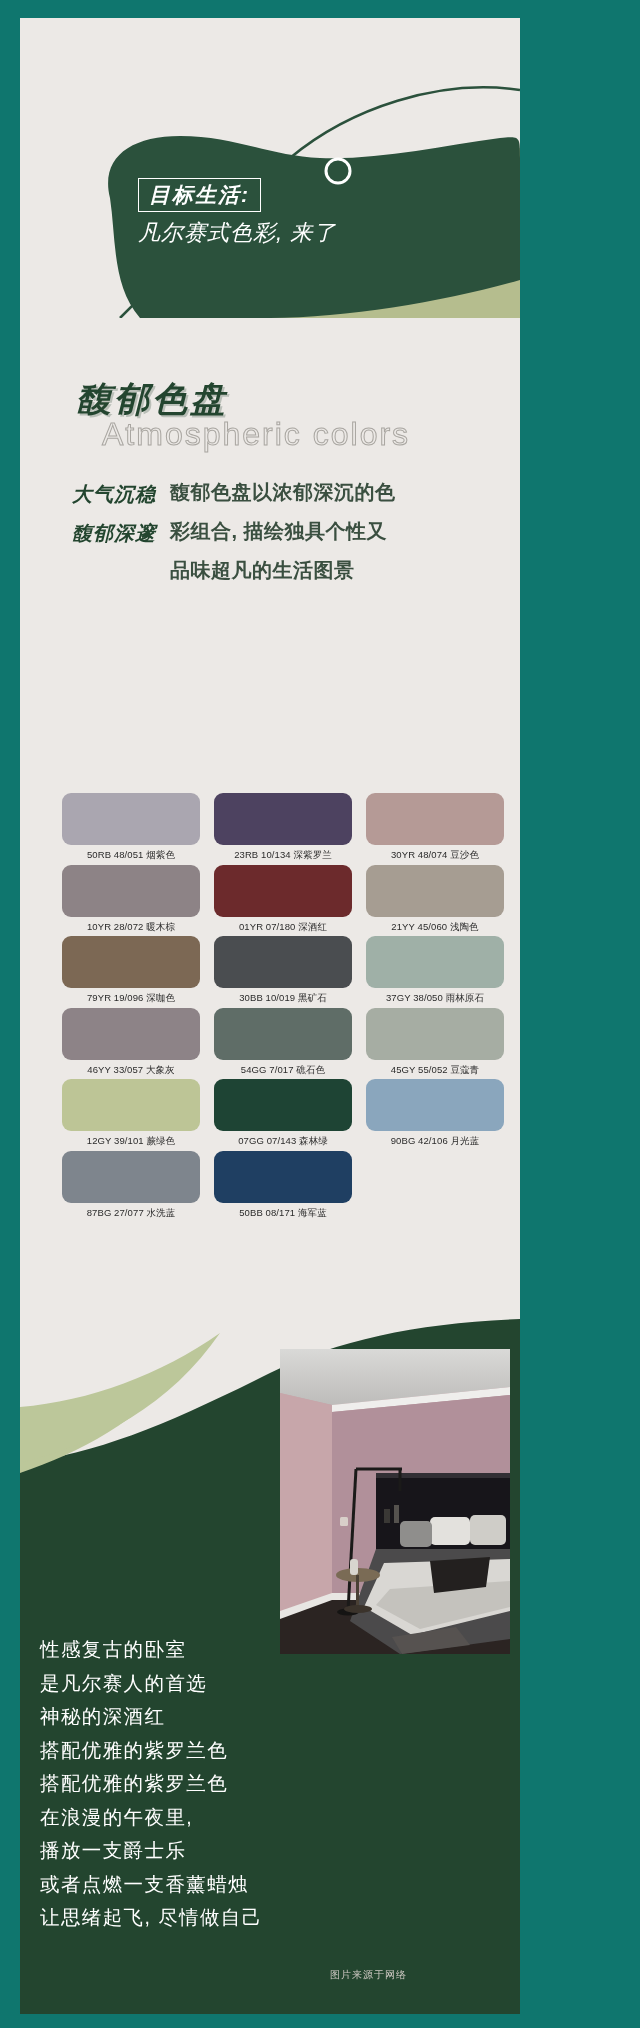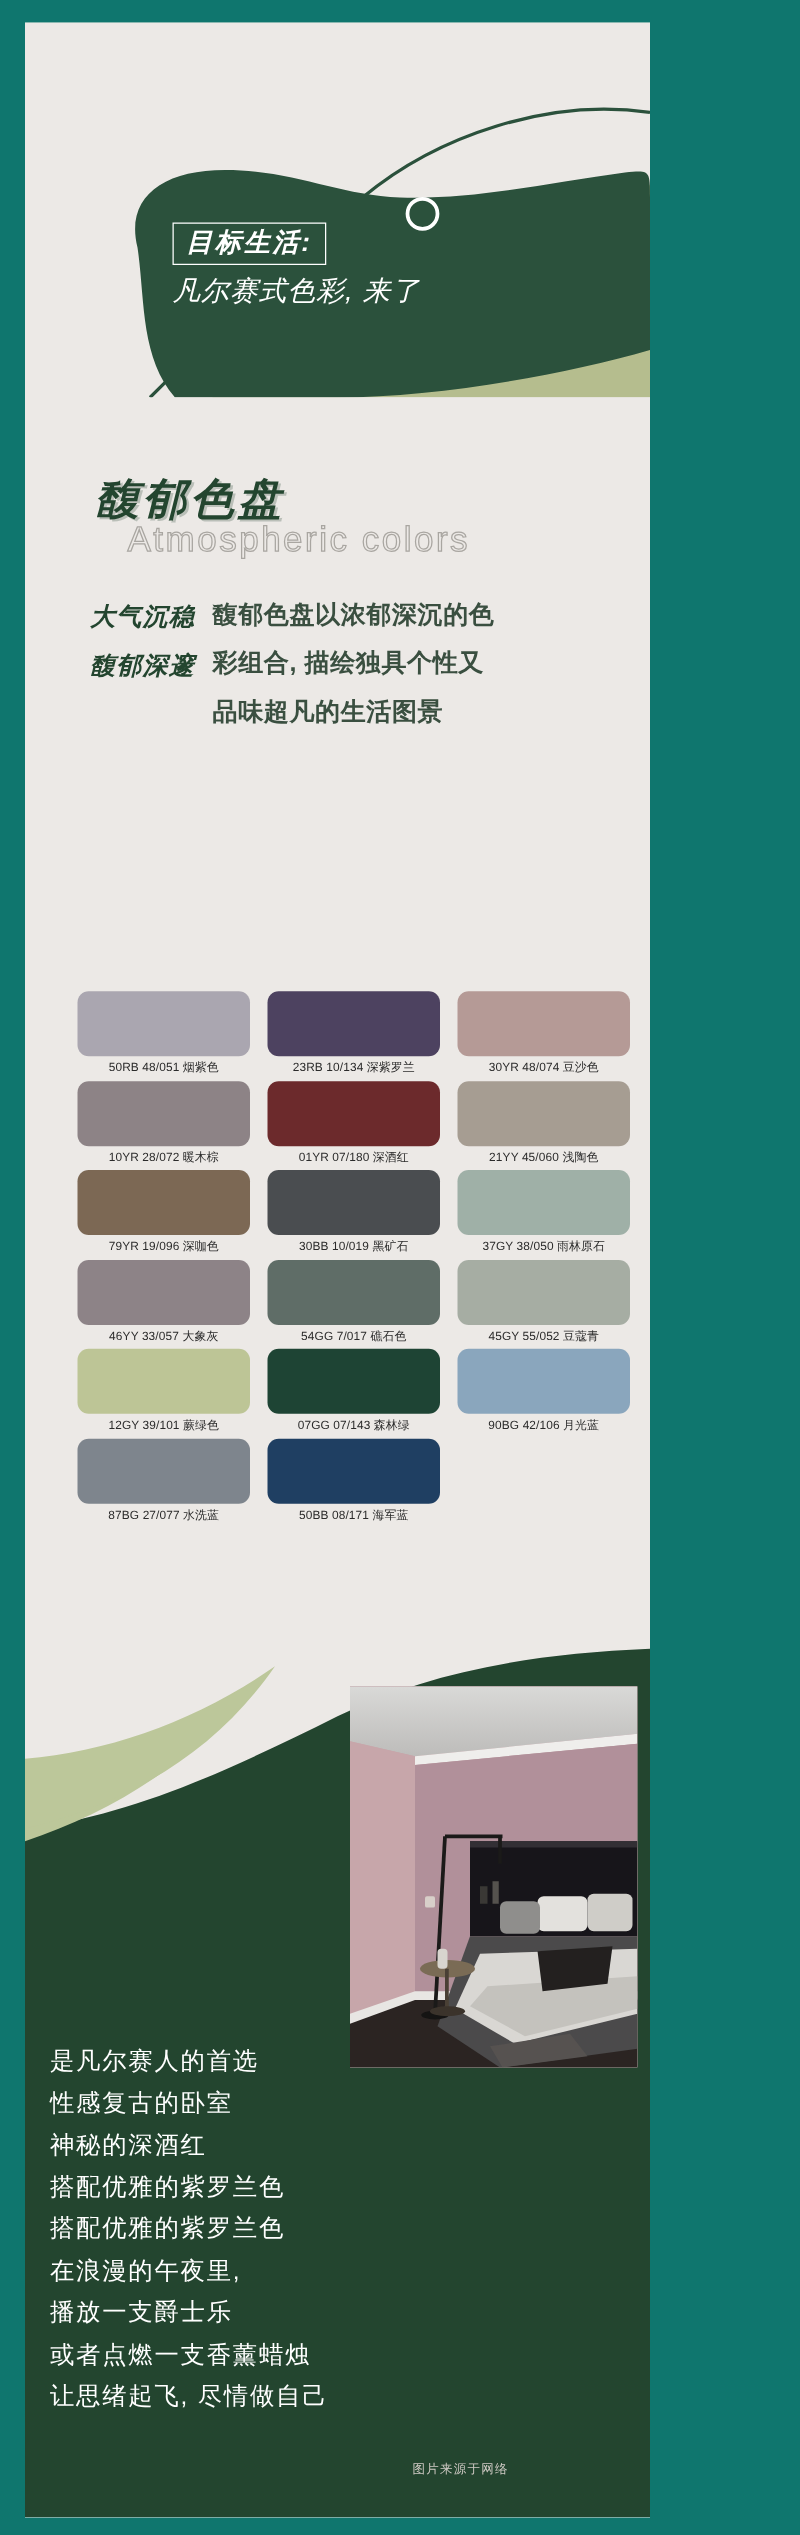--- a/index.html
+++ b/index.html
@@ -37,21 +37,21 @@
   }
   
   .sec-title {
     position:absolute; left:56px; top:358px;
     color:#23452f; font-size:35px; font-weight:800; font-style:italic;
     letter-spacing:3px;
     text-shadow:2px 2px 0 rgba(35,69,47,.25);
   }
   .sec-sub {
     position:absolute; left:82px; top:398px;
-    font-size:28px; letter-spacing:2px;
+    font-size:32px; letter-spacing:2px;
     color:transparent;
     -webkit-text-stroke:1px #a9a6a1;
     font-weight:400;
     white-space:nowrap;
   }
   
   .desc { position:absolute; left:52px; top:455px; width:400px; display:flex; gap:14px; }
   .desc-tags {
     color:#23452f; font-size:20px; font-weight:800; font-style:italic;
     line-height:1.95; letter-spacing:1px; white-space:nowrap;
@@ -273,22 +273,22 @@
 
           <rect x="104" y="160" width="6" height="14" fill="#3a3835"></rect>
           <rect x="114" y="156" width="5" height="18" fill="#55524e"></rect>
 
           <rect x="60" y="168" width="8" height="9" rx="1.5" fill="#d8cfc9"></rect>
 
           <polygon points="112,288 176,278 190,296 122,305" fill="#565250"></polygon>
         </svg>
       </div>
       <div class="poem" id="poem">
+          <div>性感复古的卧室</div>
           <div>是凡尔赛人的首选</div>
-          <div>性感复古的卧室</div>
           <div>神秘的深酒红</div>
           <div>搭配优雅的紫罗兰色</div>
           <div>搭配优雅的紫罗兰色</div>
           <div>在浪漫的午夜里,</div>
           <div>播放一支爵士乐</div>
           <div>或者点燃一支香薰蜡烛</div>
           <div>让思绪起飞, 尽情做自己</div>
         </div>
     </div>
 

